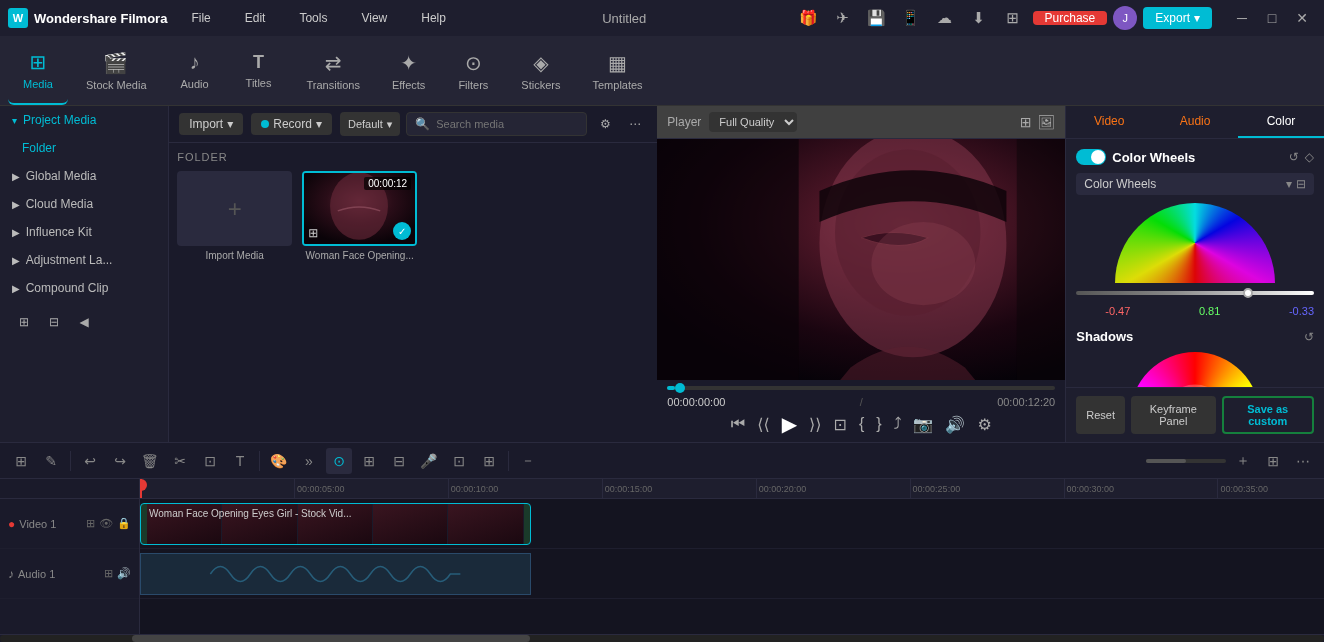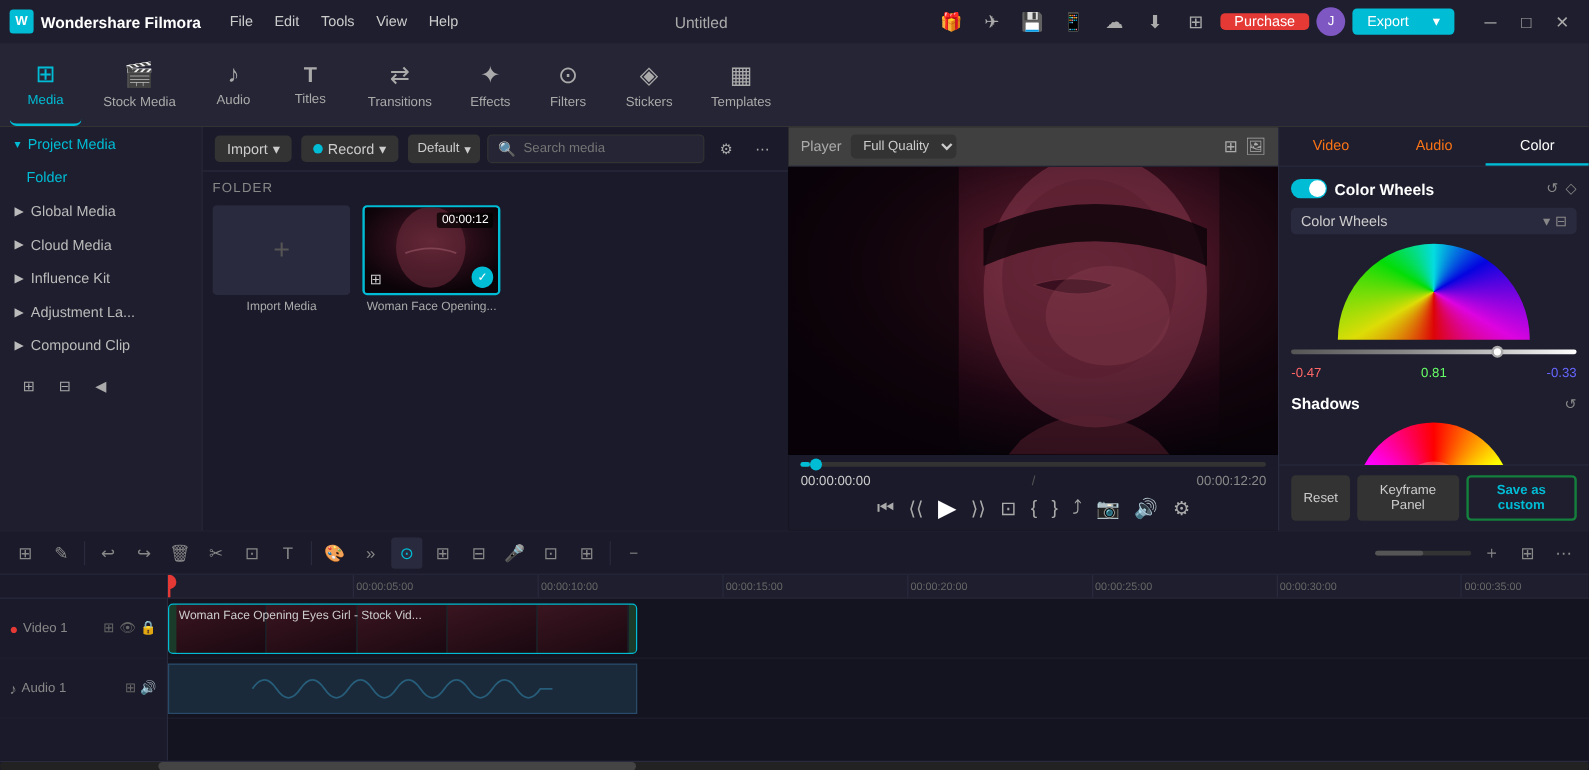--- a/index.html
+++ b/index.html
@@ -2,28 +2,28 @@
 <html><head>
   <meta charset="utf-8">
   <style>
     * { margin: 0; padding: 0; box-sizing: border-box; }
     body { width: 1324px; height: 642px; background: #1a1a2e; font-family: 'Segoe UI', Arial, sans-serif; overflow: hidden; color: #ccc; font-size: 12px; }
 
     
     #titlebar { display: flex; align-items: center; background: #1e1e2e; height: 36px; padding: 0 8px; gap: 8px; }
     #titlebar .logo { display: flex; align-items: center; gap: 6px; color: #fff; font-size: 13px; font-weight: 600; }
     #titlebar .logo-icon { width: 20px; height: 20px; background: #00bcd4; border-radius: 3px; display: flex; align-items: center; justify-content: center; color: #fff; font-size: 11px; font-weight: bold; }
-    #titlebar .menu-items { display: flex; gap: 2px; margin-left: 8px; justify-content: center; }
+    #titlebar .menu-items { display: flex; gap: 18px; margin-left: 8px; justify-content: center; }
     #titlebar .menu-item { color: #ccc; font-size: 12px; padding: 4px 8px; cursor: pointer; border-radius: 3px; }
     #titlebar .title { flex: 1; text-align: center; color: #aaa; font-size: 13px; }
     #titlebar .title-actions { display: flex; align-items: center; gap: 6px; }
     #titlebar .icon-btn { width: 28px; height: 28px; display: flex; align-items: center; justify-content: center; color: #aaa; cursor: pointer; border-radius: 4px; font-size: 15px; }
     #titlebar .purchase-btn { background: #e53935; color: #fff; border: none; padding: 0 12px; border-radius: 4px; font-size: 12px; cursor: pointer; }
     #titlebar .user-avatar { width: 24px; height: 24px; background: #7e57c2; border-radius: 50%; display: flex; align-items: center; justify-content: center; color: #fff; font-size: 11px; }
-    #titlebar .export-btn { background: #00bcd4; color: #fff; border: none; padding: 4px 12px; border-radius: 4px; font-size: 12px; cursor: pointer; display: flex; align-items: center; gap: 20px; }
+    #titlebar .export-btn { background: #00bcd4; color: #fff; border: none; padding: 4px 12px; border-radius: 4px; font-size: 12px; cursor: pointer; display: flex; align-items: center; gap: 4px; }
     #titlebar .win-controls { display: flex; gap: 2px; margin-left: 8px; }
     #titlebar .win-btn { width: 28px; height: 28px; display: flex; align-items: center; justify-content: center; color: #aaa; cursor: pointer; font-size: 14px; border-radius: 3px; }
 
     
     #toolbar { display: flex; align-items: stretch; background: #252535; height: 70px; border-bottom: 1px solid #333; padding: 0 8px; gap: 4px; }
     .toolbar-item { display: flex; flex-direction: column; align-items: center; justify-content: center; gap: 4px; padding: 8px 14px; cursor: pointer; border-radius: 6px; color: #aaa; min-width: 60px; }
     .toolbar-item.active { color: #00bcd4; border-bottom: 2px solid #00bcd4; }
     .toolbar-item .t-icon { font-size: 20px; }
     .toolbar-item .t-label { font-size: 11px; }
 
@@ -95,21 +95,21 @@
     .toggle-knob { width: 14px; height: 14px; background: #fff; border-radius: 50%; position: absolute; top: 1px; right: 1px; }
     .section-title { color: #fff; font-size: 13px; font-weight: 600; flex: 1; }
     .section-icons { display: flex; gap: 6px; color: #888; cursor: pointer; }
     .color-wheel-select { display: flex; align-items: center; gap: 4px; background: #2a2a3e; padding: 4px 8px; border-radius: 4px; cursor: pointer; font-size: 12px; color: #ccc; margin-bottom: 8px; }
     .wheel-expand { display: flex; align-items: center; gap: 4px; margin-left: auto; cursor: pointer; color: #888; }
 
     
     .wheel-container { display: flex; justify-content: center; margin-bottom: 8px; }
     .rgb-slider-section { margin-bottom: 8px; }
     .rgb-values { display: flex; justify-content: space-between; margin-top: 4px; }
-    .rgb-val { text-align: center; font-size: 11px; }
+    .rgb-val { text-align: center; font-size: 11px; margin-left: 29px; }
     .rgb-val.red { color: #ff6666; }
     .rgb-val.green { color: #66ff66; }
     .rgb-val.blue { color: #6666ff; }
 
     
     .shadows-header { display: flex; align-items: center; justify-content: space-between; margin-bottom: 8px; }
     .shadows-title { color: #fff; font-size: 13px; font-weight: 600; }
     .full-wheel-container { display: flex; justify-content: center; margin-bottom: 8px; }
     .panel-bottom { padding: 8px 10px; border-top: 1px solid #2a2a3e; display: flex; gap: 6px; justify-content: flex-end; }
     .reset-btn { background: #333; border: none; color: #ccc; padding: 5px 10px; border-radius: 4px; cursor: pointer; font-size: 11px; }

